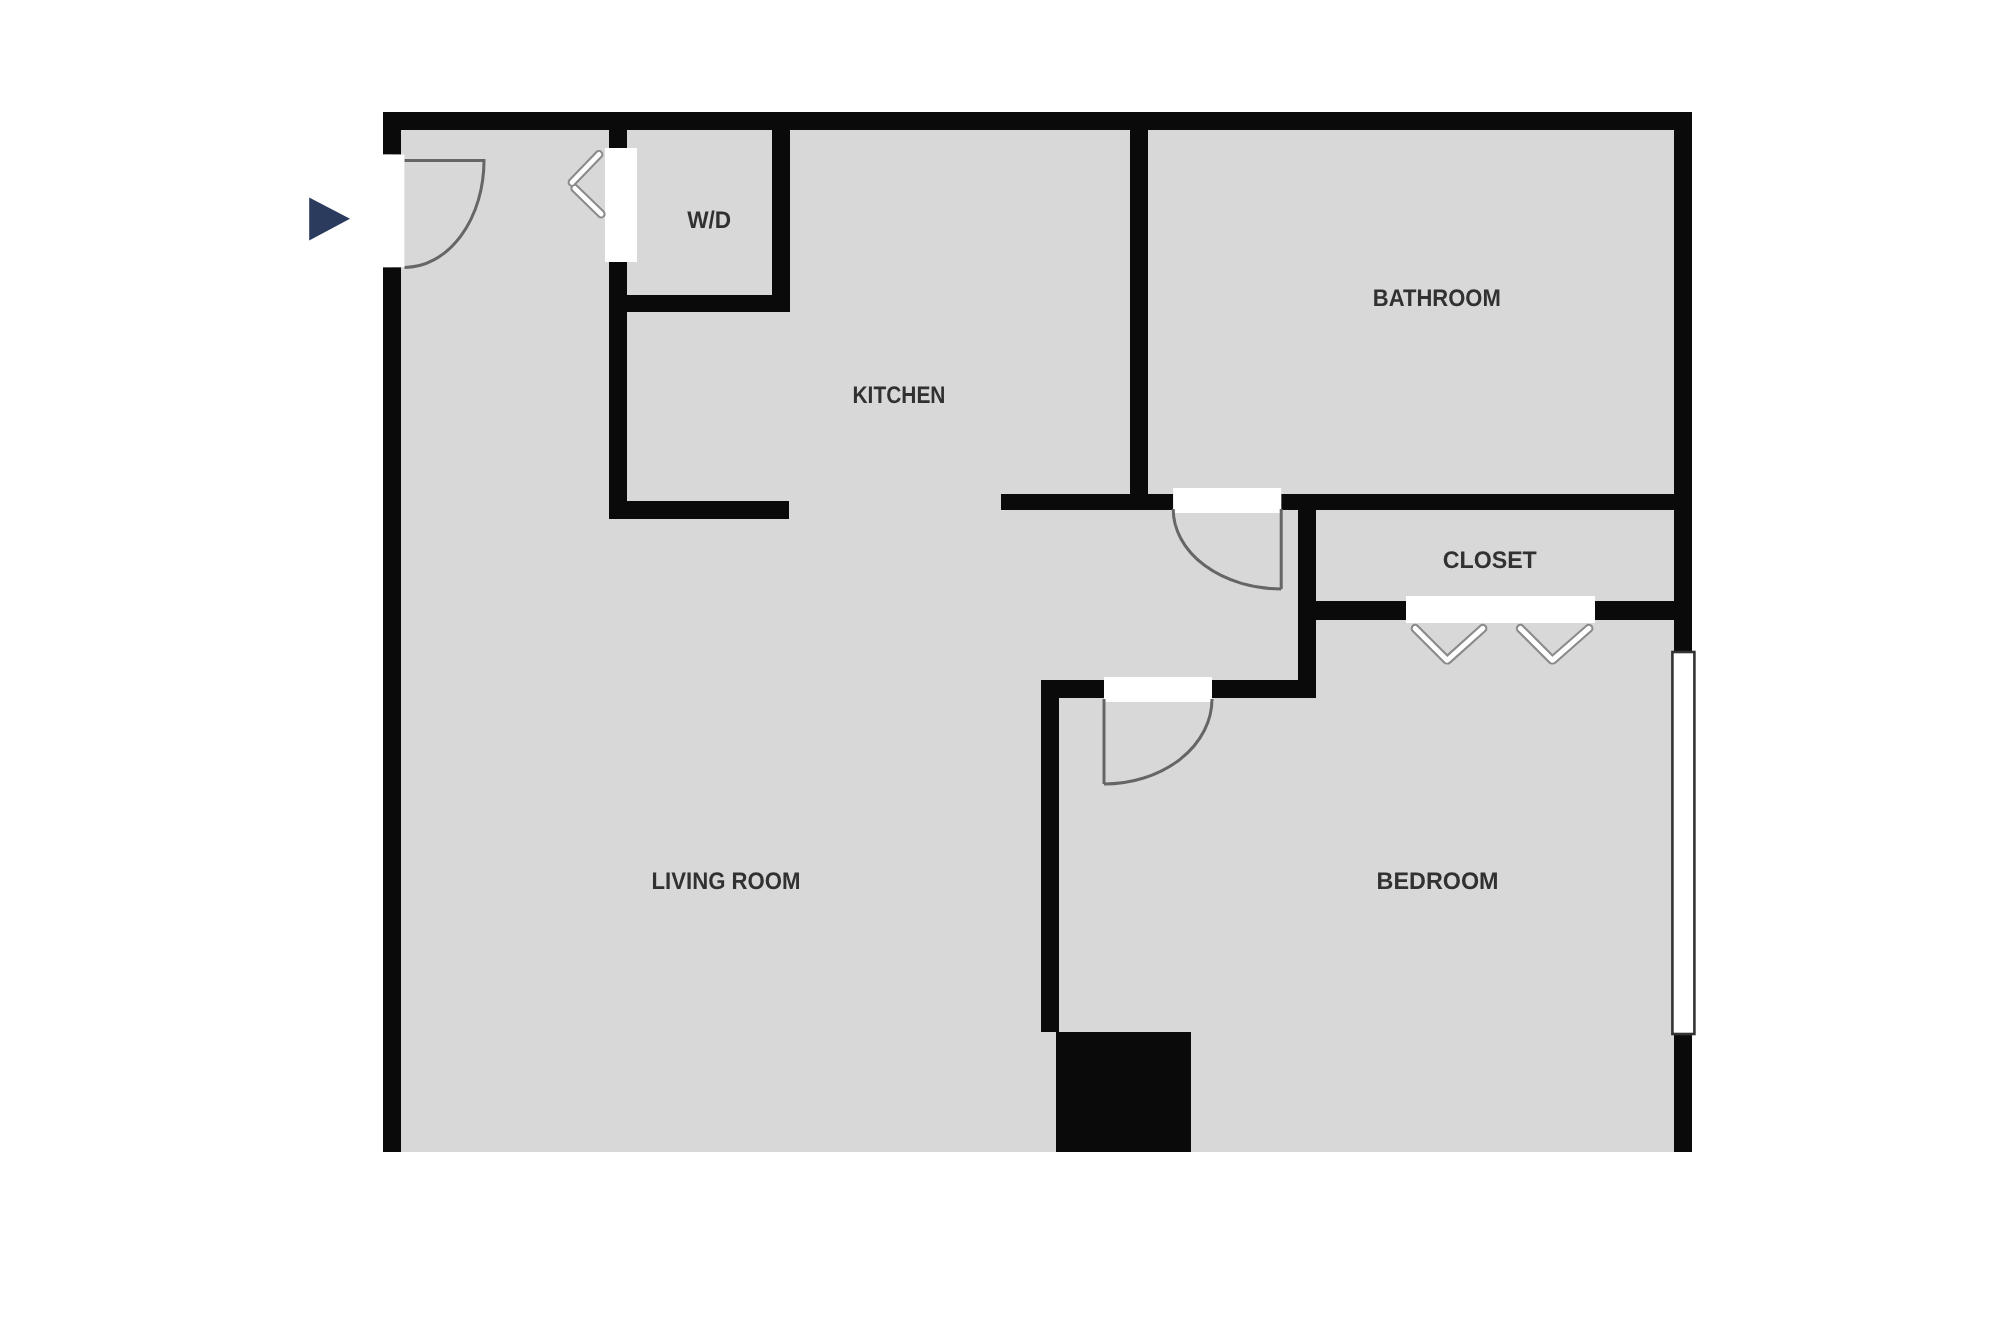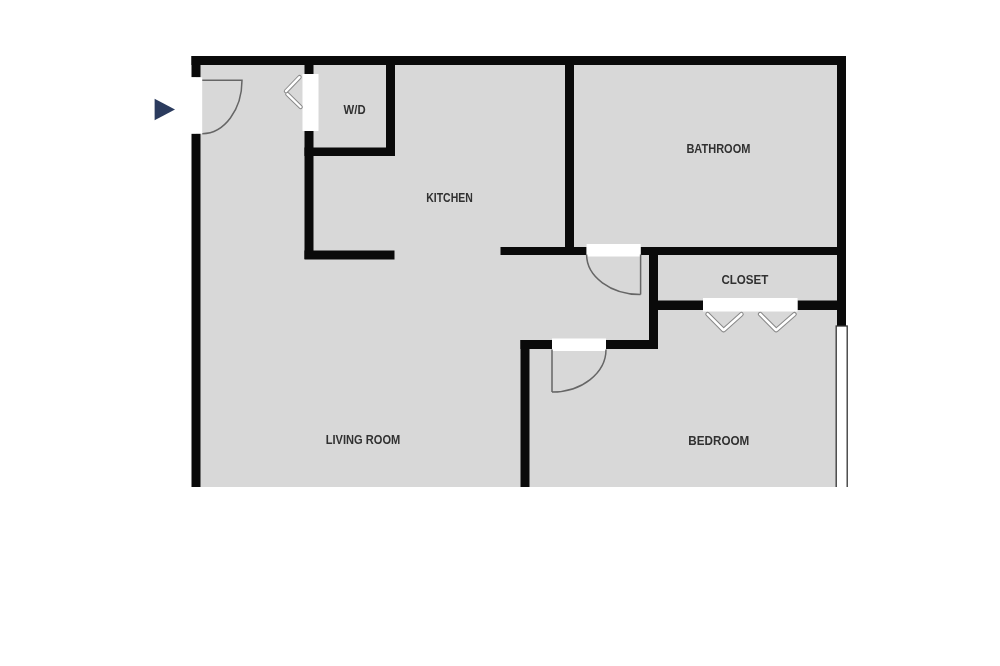--- a/index.html
+++ b/index.html
@@ -1,16 +1,16 @@
 <!DOCTYPE html>
 <html><head>
 <meta charset="utf-8">
 <style>
   html,body{margin:0;padding:0;background:#ffffff;}
-  .wrap{width:1000px;height:487px;position:relative;overflow:hidden;text-decoration:underline;}
+  .wrap{width:1000px;height:576px;position:relative;overflow:hidden;text-decoration:underline;}
   svg{display:block;}
   text{font-family:"Liberation Sans",sans-serif;font-weight:bold;fill:#313131;font-size:12px;}
 </style>
 </head>
 <body>
 <div class="wrap">
 <svg width="1000" height="666" viewBox="0 0 1000 666">
   <rect x="0" y="0" width="1000" height="666" fill="#ffffff"></rect>
 
   <rect x="196" y="60" width="645" height="525" fill="#d8d8d8"></rect>

